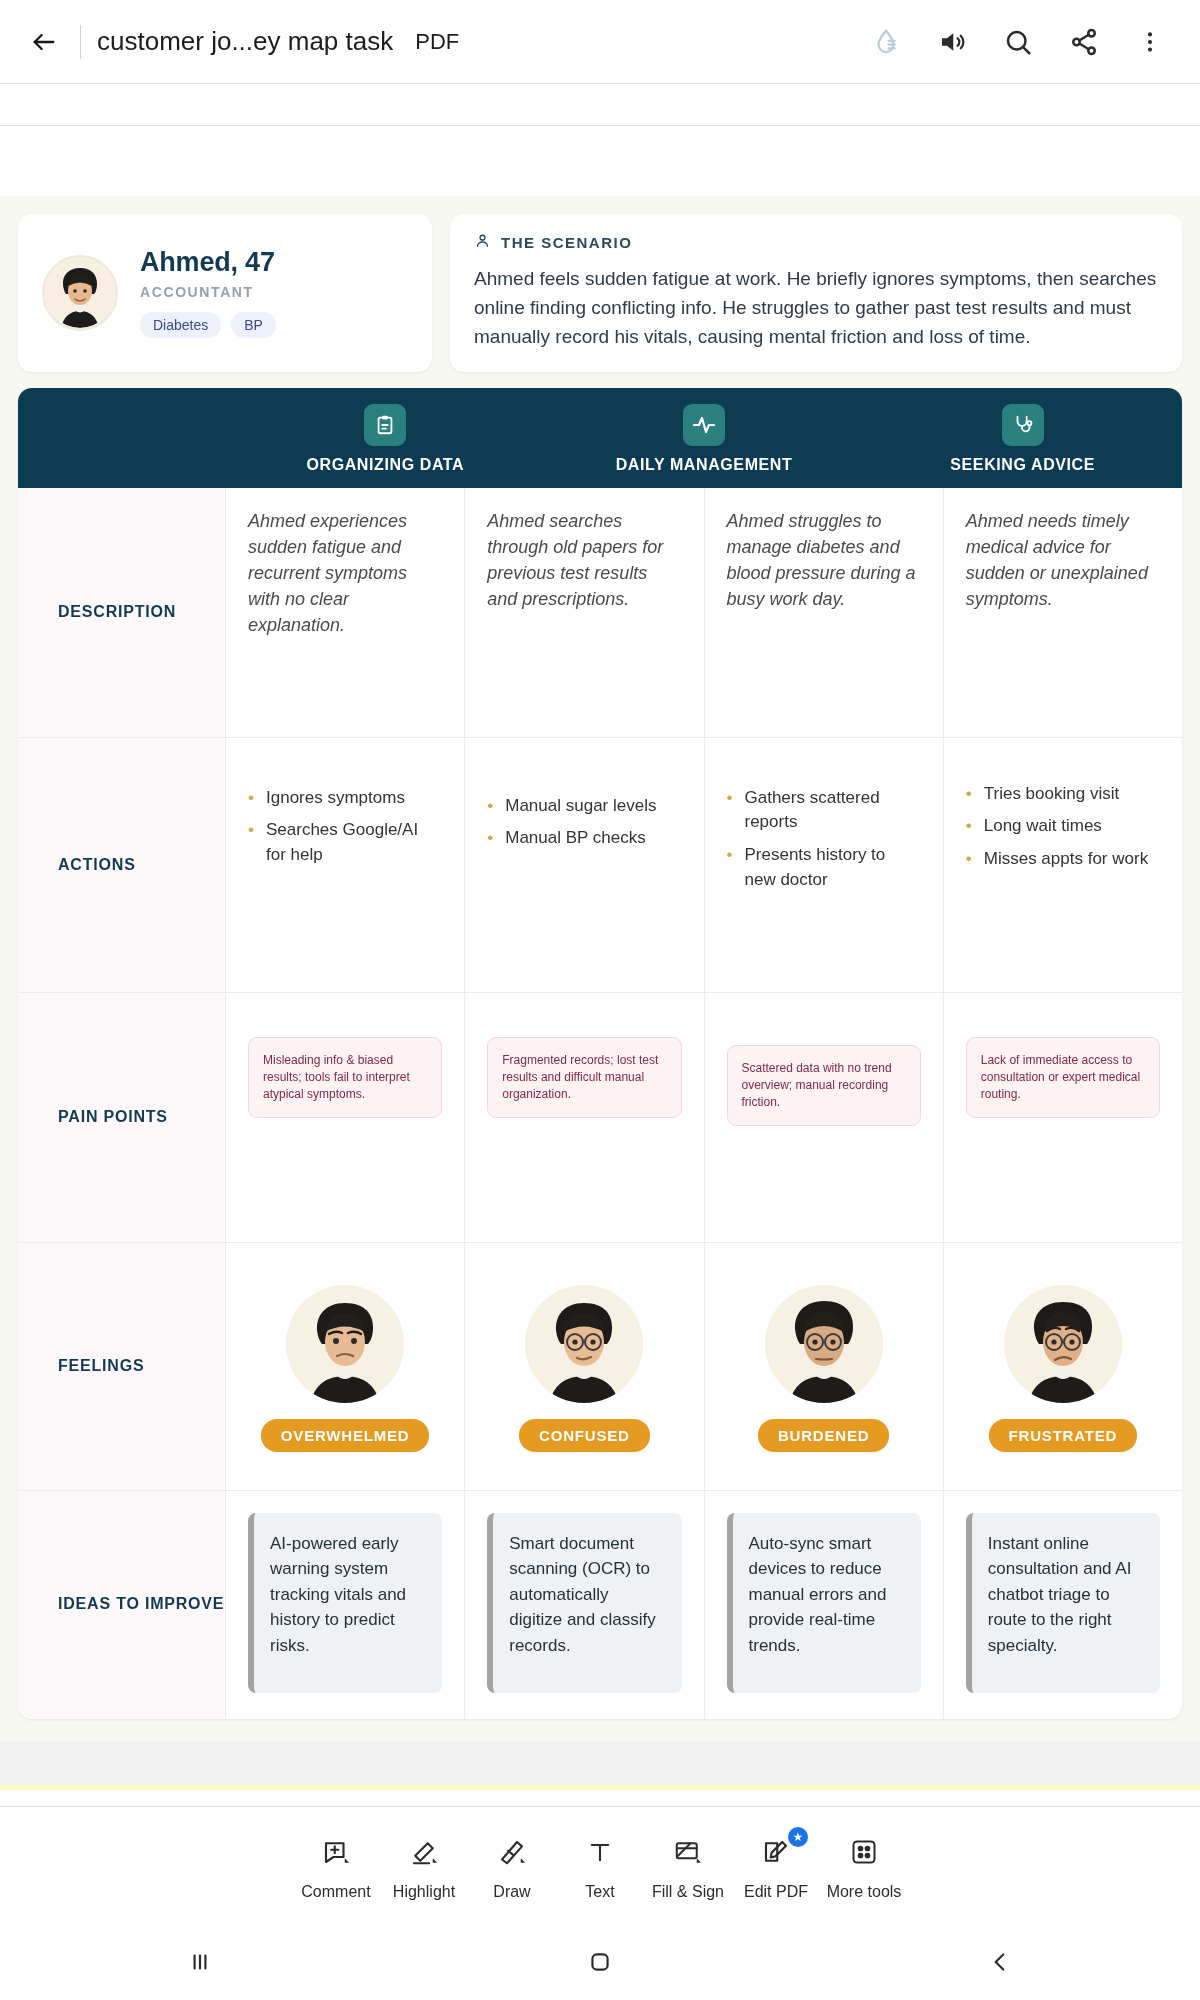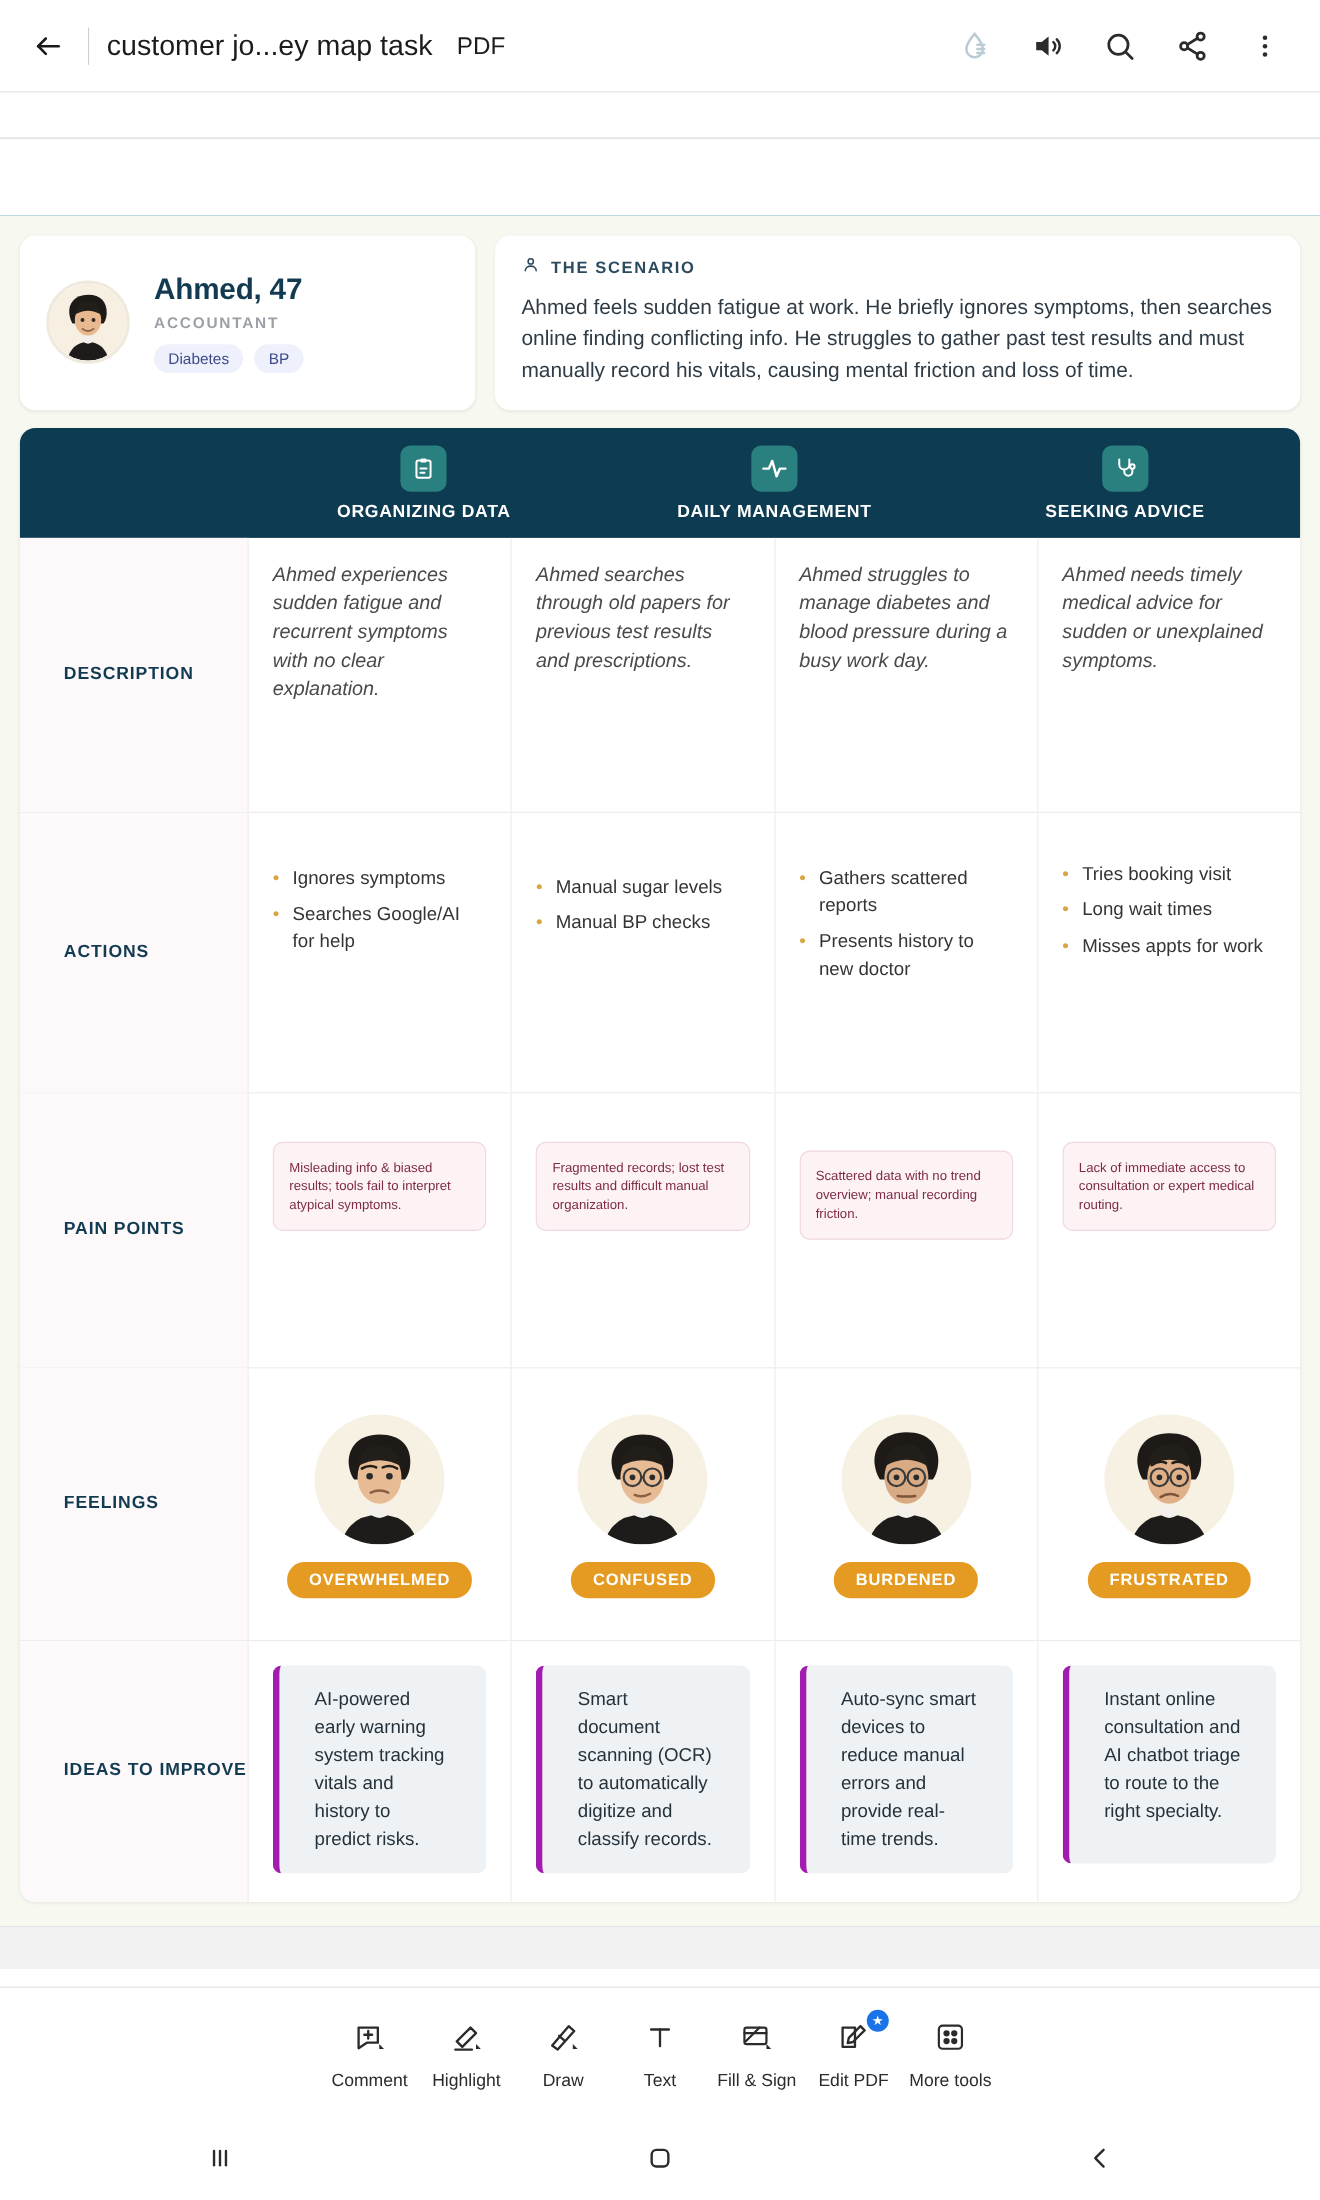--- a/index.html
+++ b/index.html
@@ -21,21 +21,21 @@
   }
   .back-arrow { width: 44px; height: 44px; display:flex; align-items:center; justify-content:center; color:#1a1a1a; }
   .tb-divider { width:1px; height:34px; background:#d0d0d0; margin: 0 16px 0 14px; }
   .doc-title { font-size: 26px; color: #1c1c1c; white-space: nowrap; }
   .doc-type { font-size: 22px; color:#1c1c1c; margin-left: 22px; }
   .tb-spacer { flex: 1; }
   .tb-icon { width: 52px; height: 52px; display:flex; align-items:center; justify-content:center; margin-left: 14px; color:#2b2b2b; }
   .tb-icon.water { color: #b8cdd6; }
 
   
-  .docarea { flex: 1; position: relative; background:#0369a1; overflow: hidden; }
+  .docarea { flex: 1; position: relative; background:#fef9c3; overflow: hidden; }
   .page-gap { height: 26px; background: #ffffff; border-bottom: 1px solid #dcdcdc; }
   .page-white { height: 70px; background:#ffffff; }
   .page {
     background: #f7f8ef;
     padding: 18px 18px 22px 18px;
   }
 
   
   .persona-row { display: flex; gap: 18px; }
   .persona-card {
@@ -92,21 +92,21 @@
   ul.actions li { position: relative; padding-left: 18px; font-size: 17px; line-height: 1.45; color:#343434; margin-bottom: 8px; }
   ul.actions li:before { content:"•"; position:absolute; left: 0; color:#d9a441; font-size: 17px; }
 
   .pain-box { background:#fdf2f4; border:1px solid #f0d6de; border-radius: 9px; padding: 14px 14px; }
   .pain-text { font-size: 12px; line-height: 1.42; color:#7d2b46; }
 
   .feel-cell { display:flex; flex-direction:column; align-items:center; justify-content:center; padding-top: 24px; padding-bottom: 20px; }
   .feel-avatar { width: 118px; height: 118px; border-radius:50%; background:#f7f1e4; overflow:hidden; display:flex; align-items:flex-end; justify-content:center; }
   .feel-chip { margin-top: 16px; background:#e59b22; color:#fff; font-size: 15px; font-weight:bold; letter-spacing:.8px; padding: 8px 20px; border-radius: 16px; }
 
-  .idea-box { background:#eef2f5; border-left: 6px solid #a21caf; border-radius: 8px; padding: 18px 32px; min-height: 180px; }
+  .idea-box { background:#eef2f5; border-left: 6px solid #a3a3a3; border-radius: 8px; padding: 18px 16px; min-height: 180px; }
   .idea-text { font-size: 17px; line-height: 1.5; color:#25323b; font-weight: 500; }
   .row-ideas .jcell { padding: 22px 22px 26px 22px; }
   .row-ideas .jlabel { line-height:1.3; align-items:center; }
 
   
   .bottom-wrap { background:#fff; }
   .bottom-gap { height: 44px; background:#f2f2f2; }
   .toolbar {
     height: 118px; border-top: 1px solid #e0e0e0; background:#fff;
     display:flex; align-items:center; justify-content:center; gap: 0;

